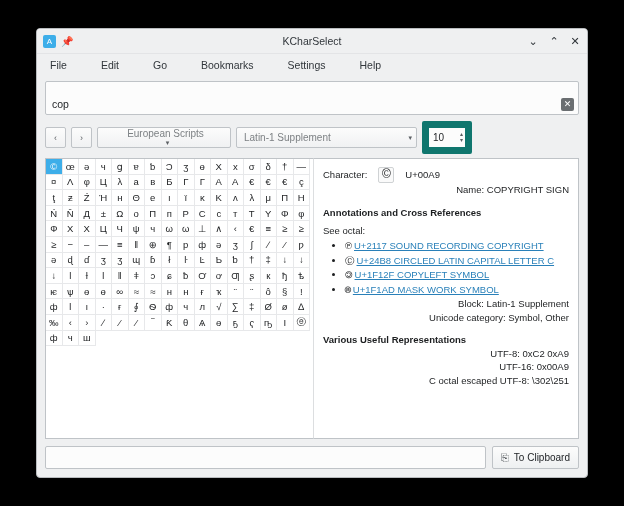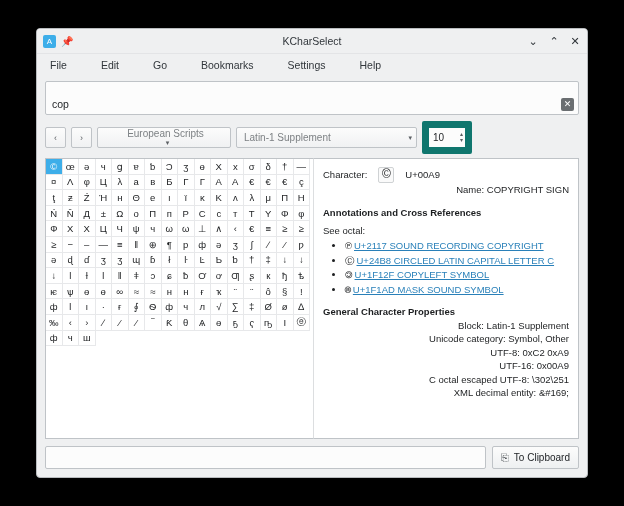--- a/index.html
+++ b/index.html
@@ -533,32 +533,31 @@
         <li>
           <span class="glyph-pre">℗</span><a href="#">U+2117 SOUND RECORDING COPYRIGHT</a>
         </li>
         <li>
           <span class="glyph-pre">Ⓒ</span><a href="#">U+24B8 CIRCLED LATIN CAPITAL LETTER C</a>
         </li>
         <li>
           <span class="glyph-pre">🄯</span><a href="#">U+1F12F COPYLEFT SYMBOL</a>
         </li>
         <li>
-          <span class="glyph-pre">🆭</span><a href="#">U+1F1AD MASK SOUND SYMBOL</a>
+          <span class="glyph-pre">🆭</span><a href="#">U+1F1AD MASK WORK SYMBOL</a>
         </li>
       </ul>
 
-      <div class="sec-title">General Character Properties</div>
       <div class="prop-line">Block: Latin-1 Supplement</div>
       <div class="prop-line">Unicode category: Symbol, Other</div>
 
+      <div class="sec-title">Various Useful Representations</div>
       <div class="prop-line">UTF-8: 0xC2 0xA9</div>
       <div class="prop-line">UTF-16: 0x00A9</div>
       <div class="prop-line">C octal escaped UTF-8: \302\251</div>
-      <div class="prop-line">XML decimal entity: &amp;#169;</div>
     </div>
   </div>
 
   <div class="bottombar">
     <input class="bottom-input" value="" style="">
     <div class="clip-btn">
       <span class="clip-icon">⎘</span>
       <span>To Clipboard</span>
     </div>
   </div>

